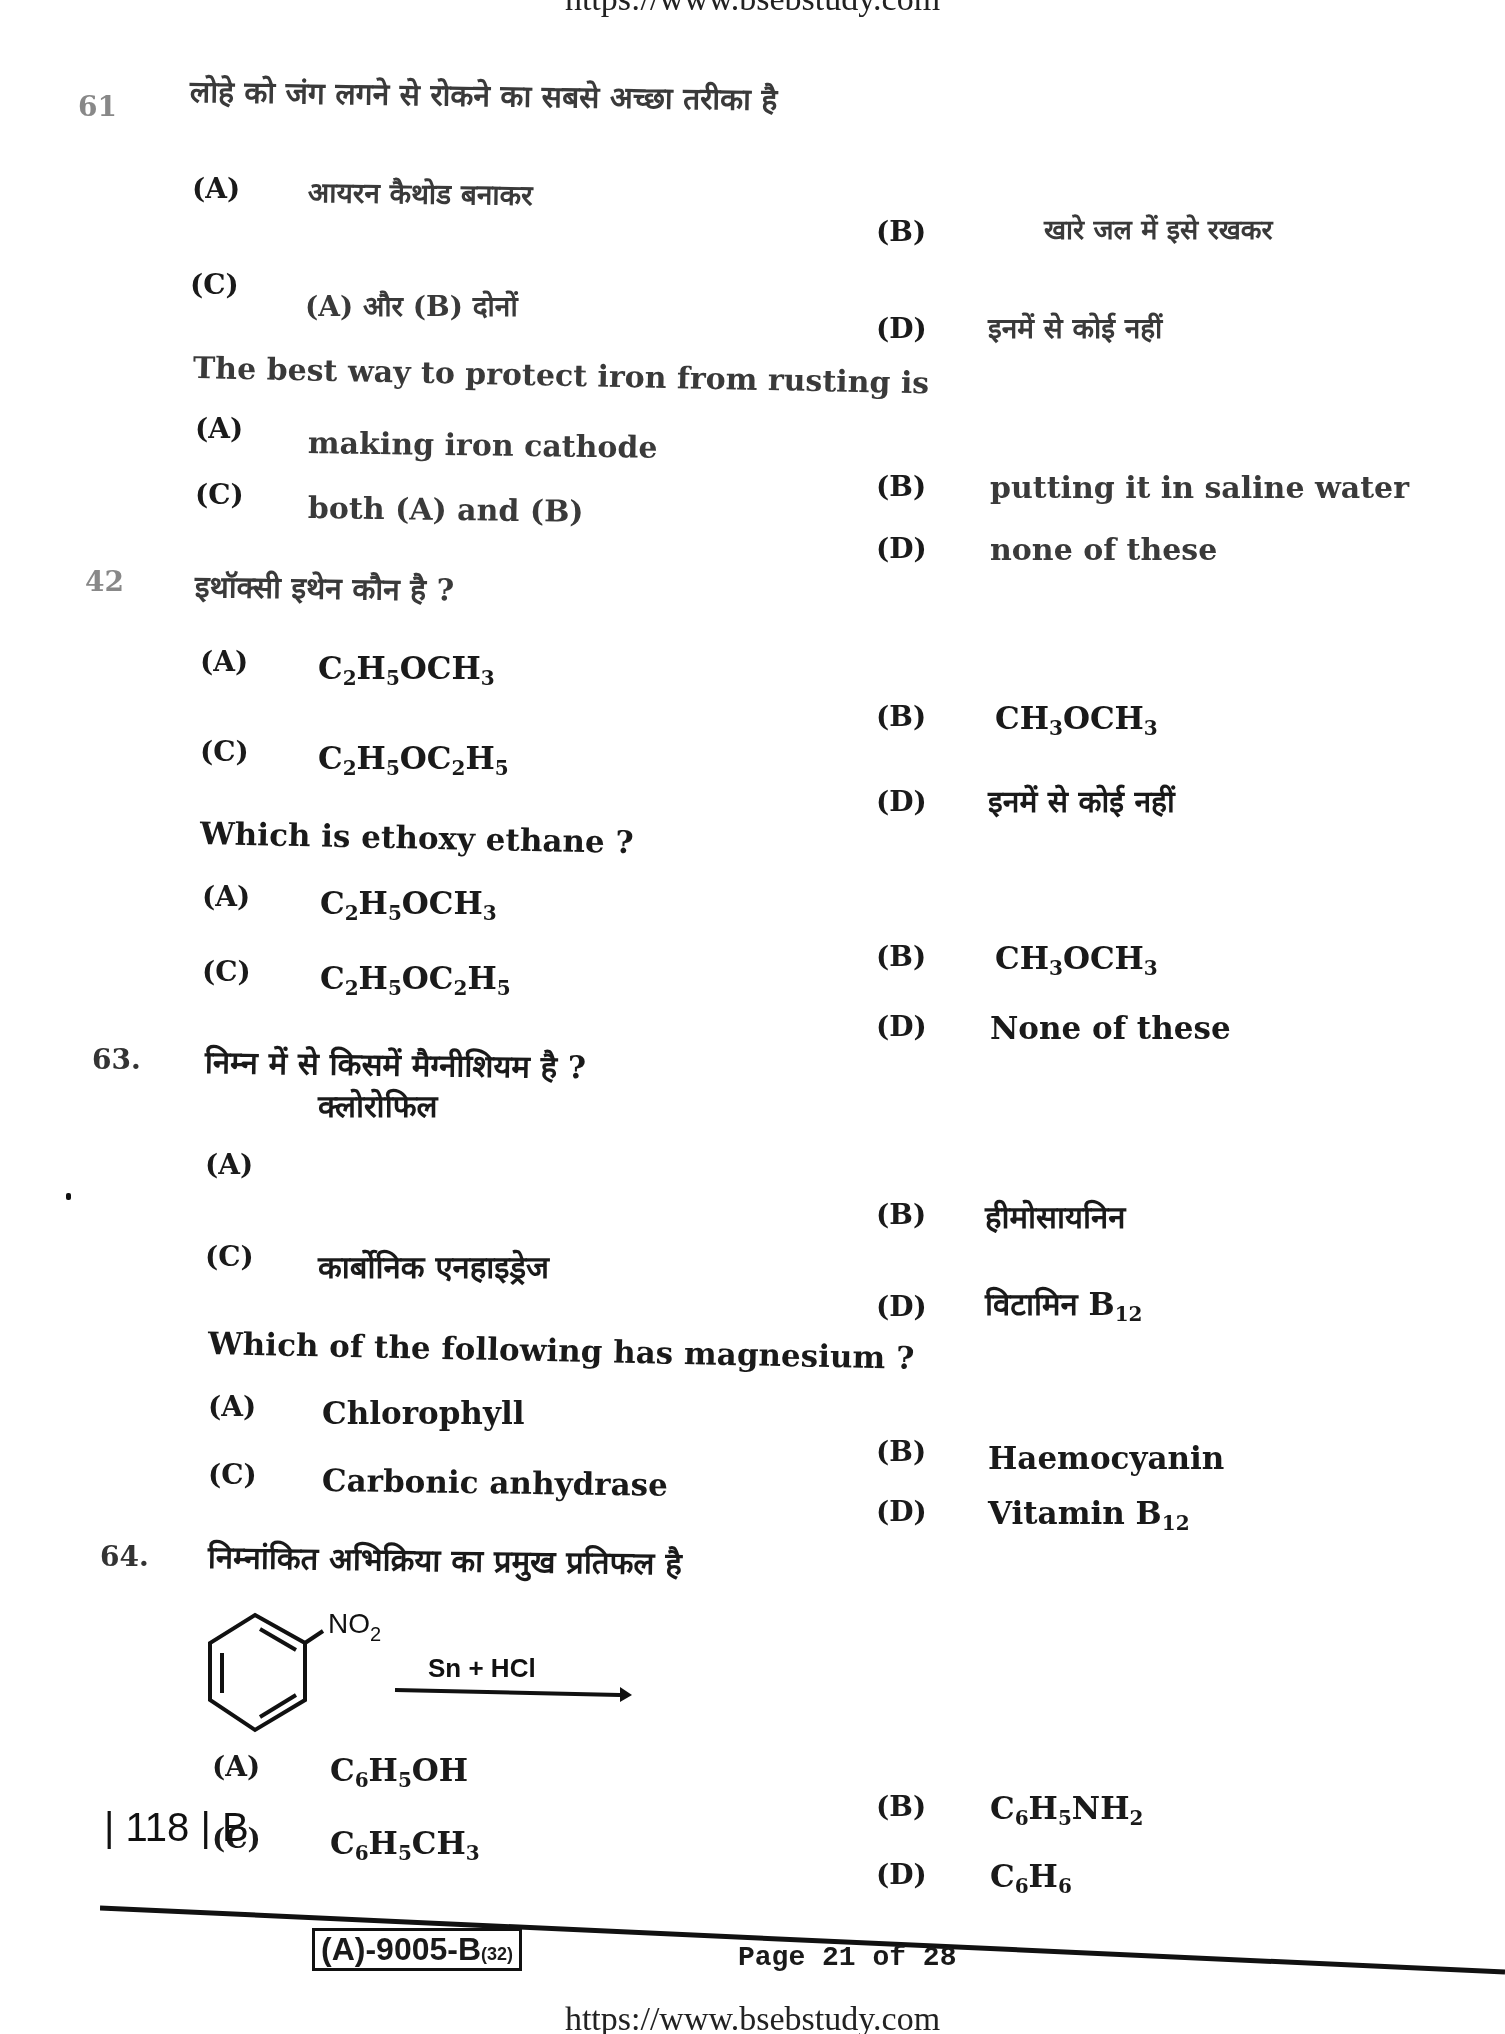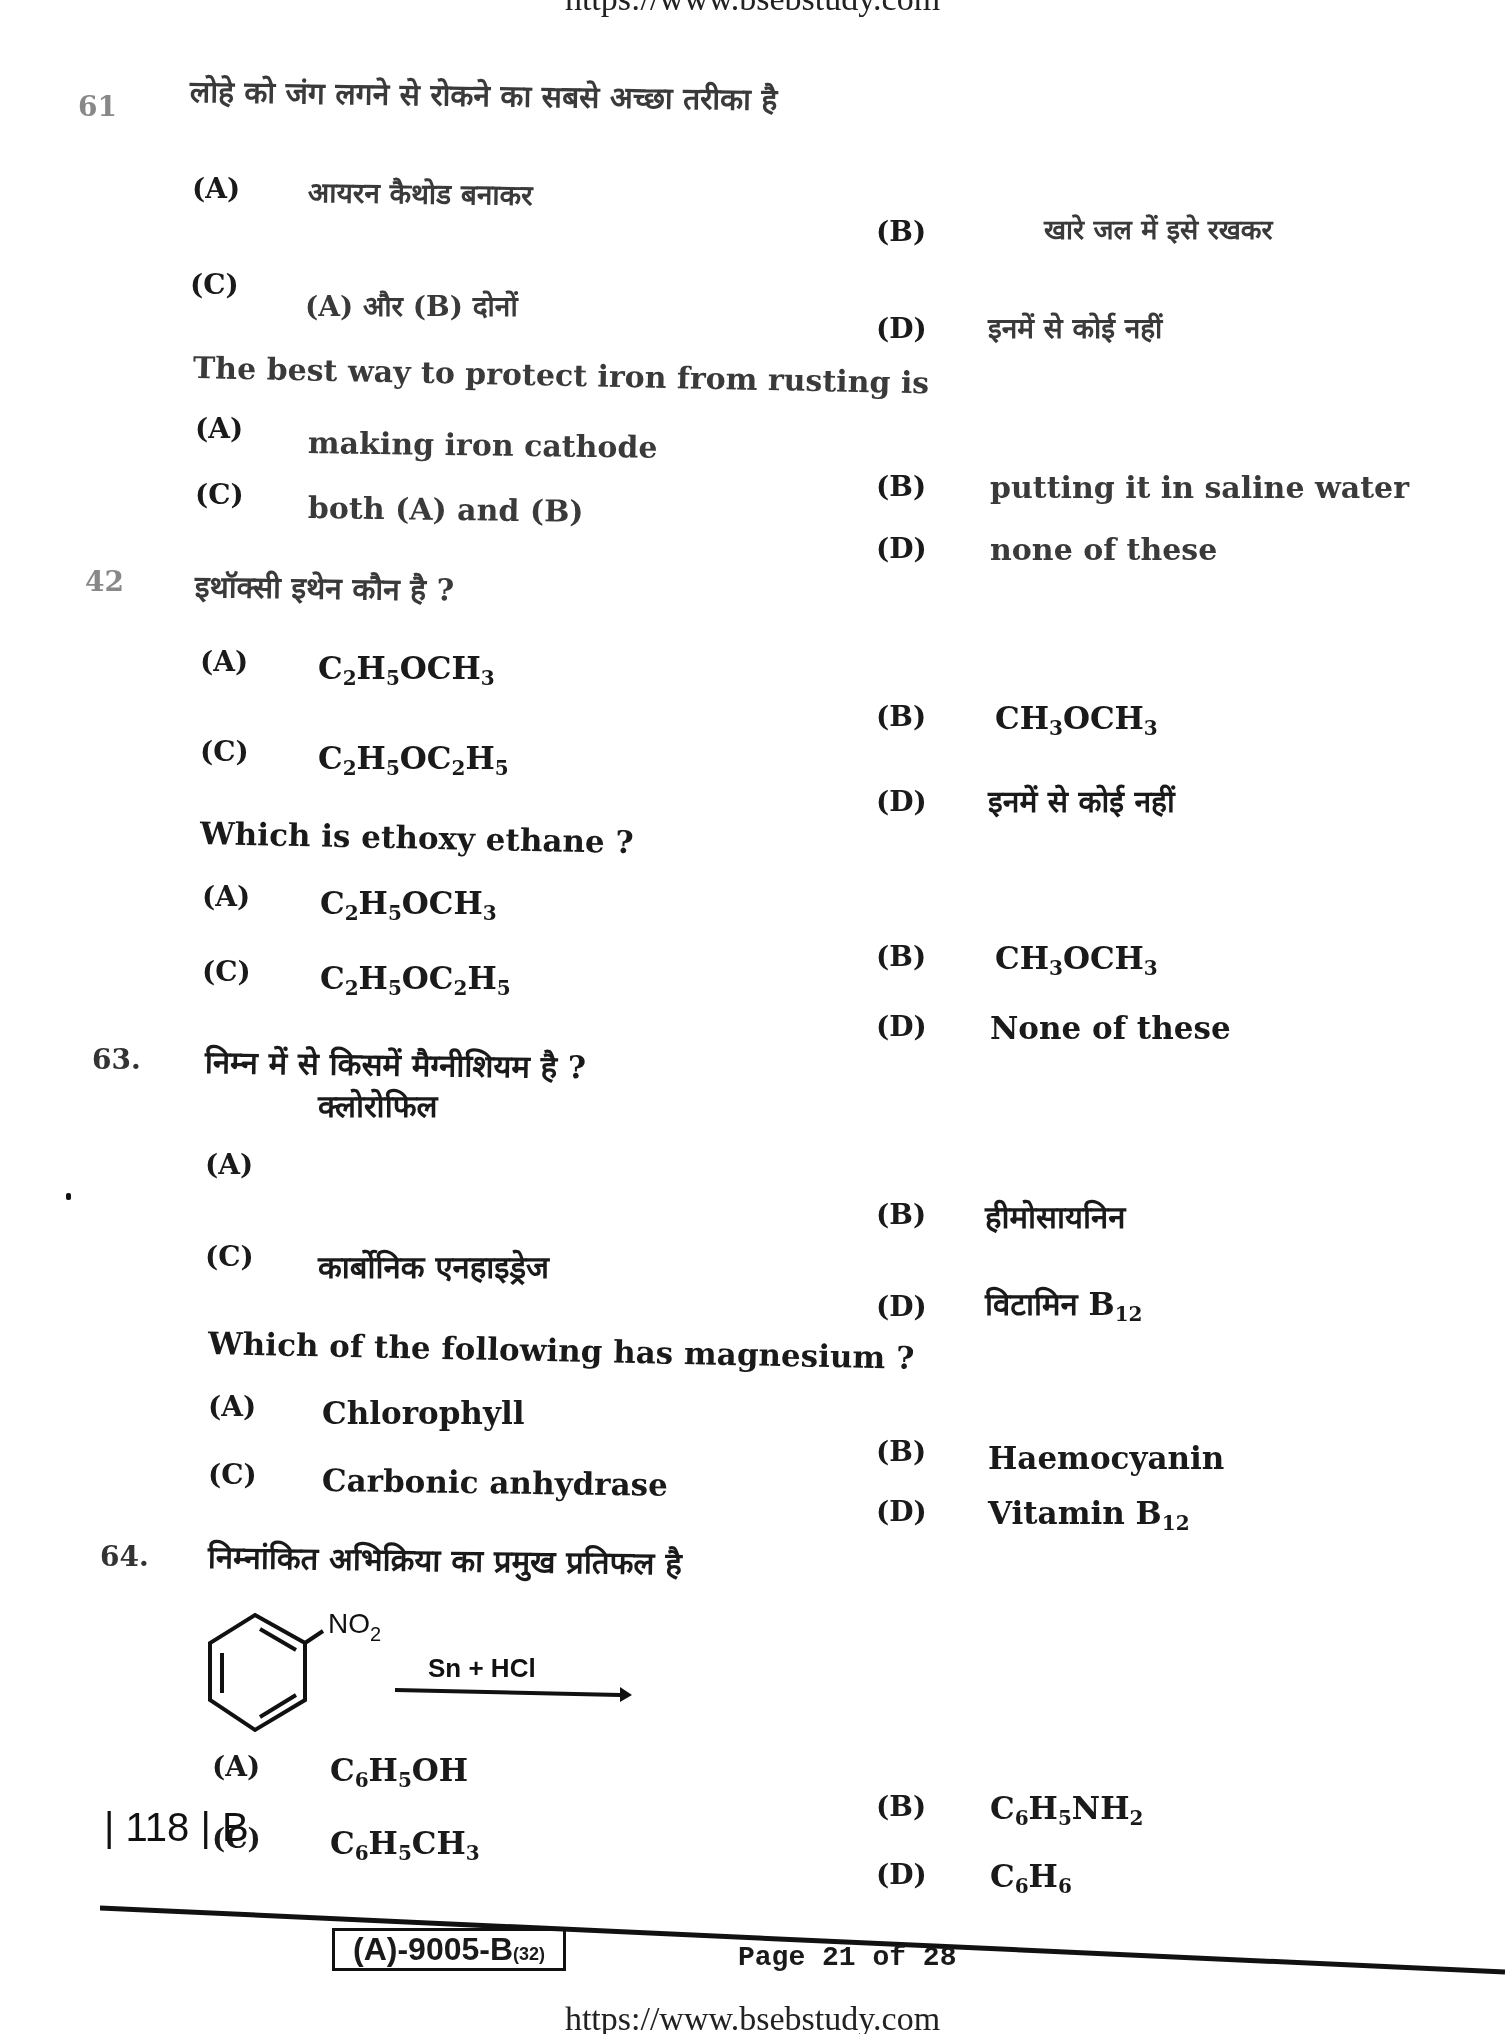--- a/index.html
+++ b/index.html
@@ -14,21 +14,21 @@
   .qnum.faded { color: #888; }
   .qtext { font-size: 31px; font-weight: bold; color: #1a1a1a; }
   .qtext.faded { color: #3a3a3a; }
   .lbl { font-size: 28px; font-weight: bold; color: #1a1a1a; }
   .opt { font-size: 31px; font-weight: bold; color: #1a1a1a; }
   .opt sub { font-size: 20px; vertical-align: -6px; }
   .faded { color: #3a3a3a; }
   .rot1 { transform: rotate(1.2deg); transform-origin: left center; }
   .rot2 { transform: rotate(0.8deg); transform-origin: left center; }
   .footer-code { font-family: "Liberation Sans", sans-serif; font-size: 40px; color: #111; }
-  .code-box { border: 3px solid #111; padding: 0 18px; font-family: "Liberation Sans", sans-serif; font-size: 32px; font-weight: bold; margin-left: 20px; }
+  .code-box { border: 3px solid #111; padding: 0 6px; font-family: "Liberation Sans", sans-serif; font-size: 32px; font-weight: bold; }
   .code-box small { font-size: 18px; }
   .page-lbl { font-family: Liberation Mono, monospace; font-weight: bold; font-size: 28px; }
   .dot { width: 5px; height: 7px; background: #111; border-radius: 2px; }
 </style>
 </head>
 <body>
 
 <div class="abs url" style="top:-20px;">https://www.bsebstudy.com</div>
 
 <div>

